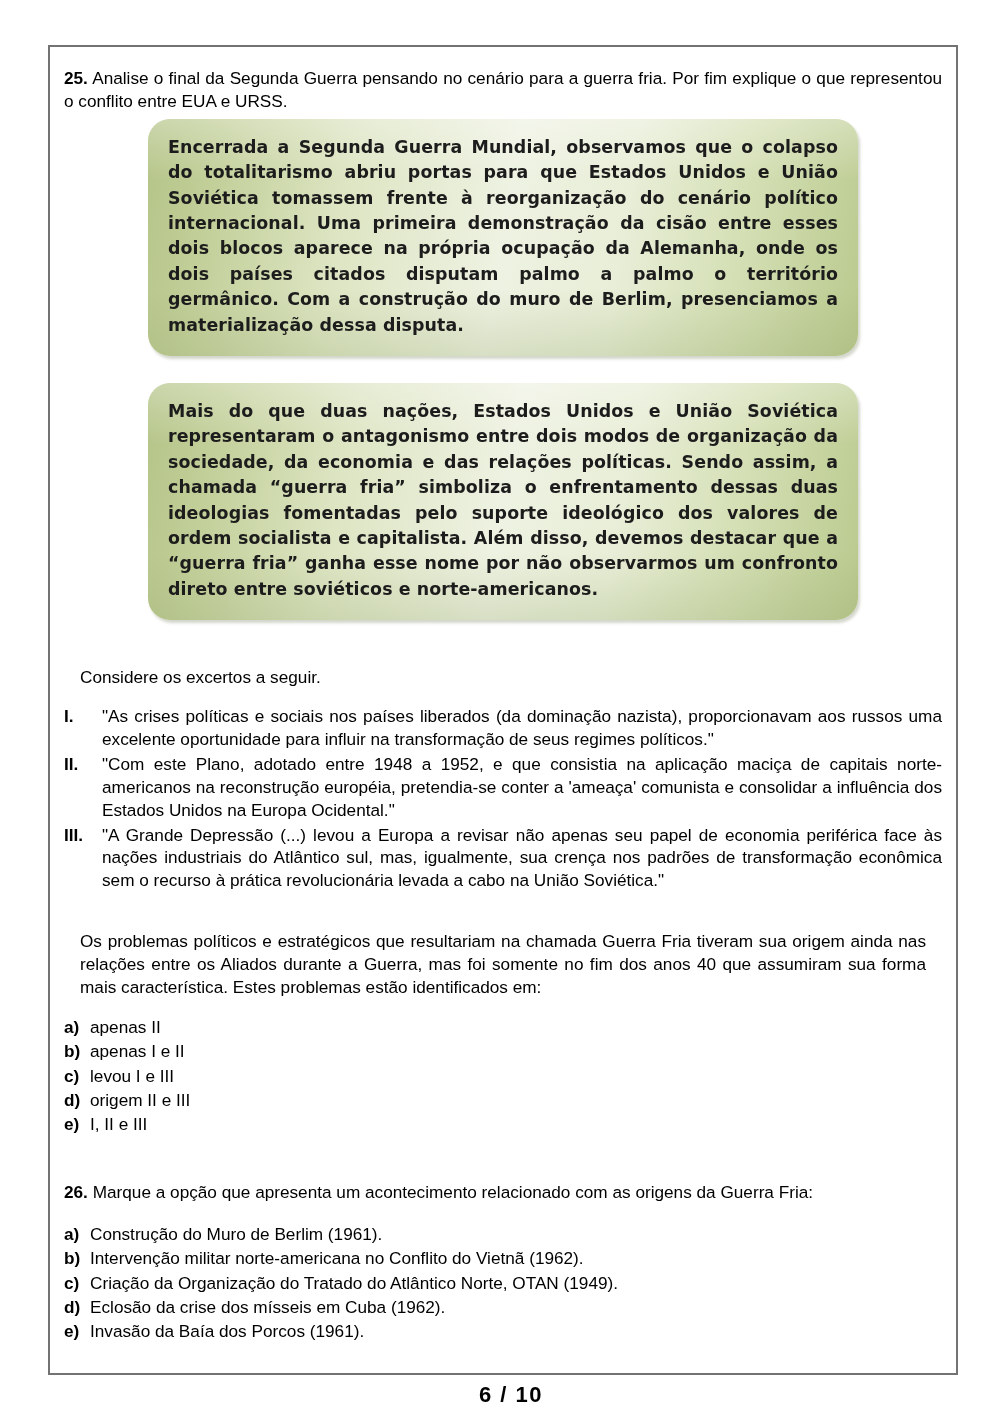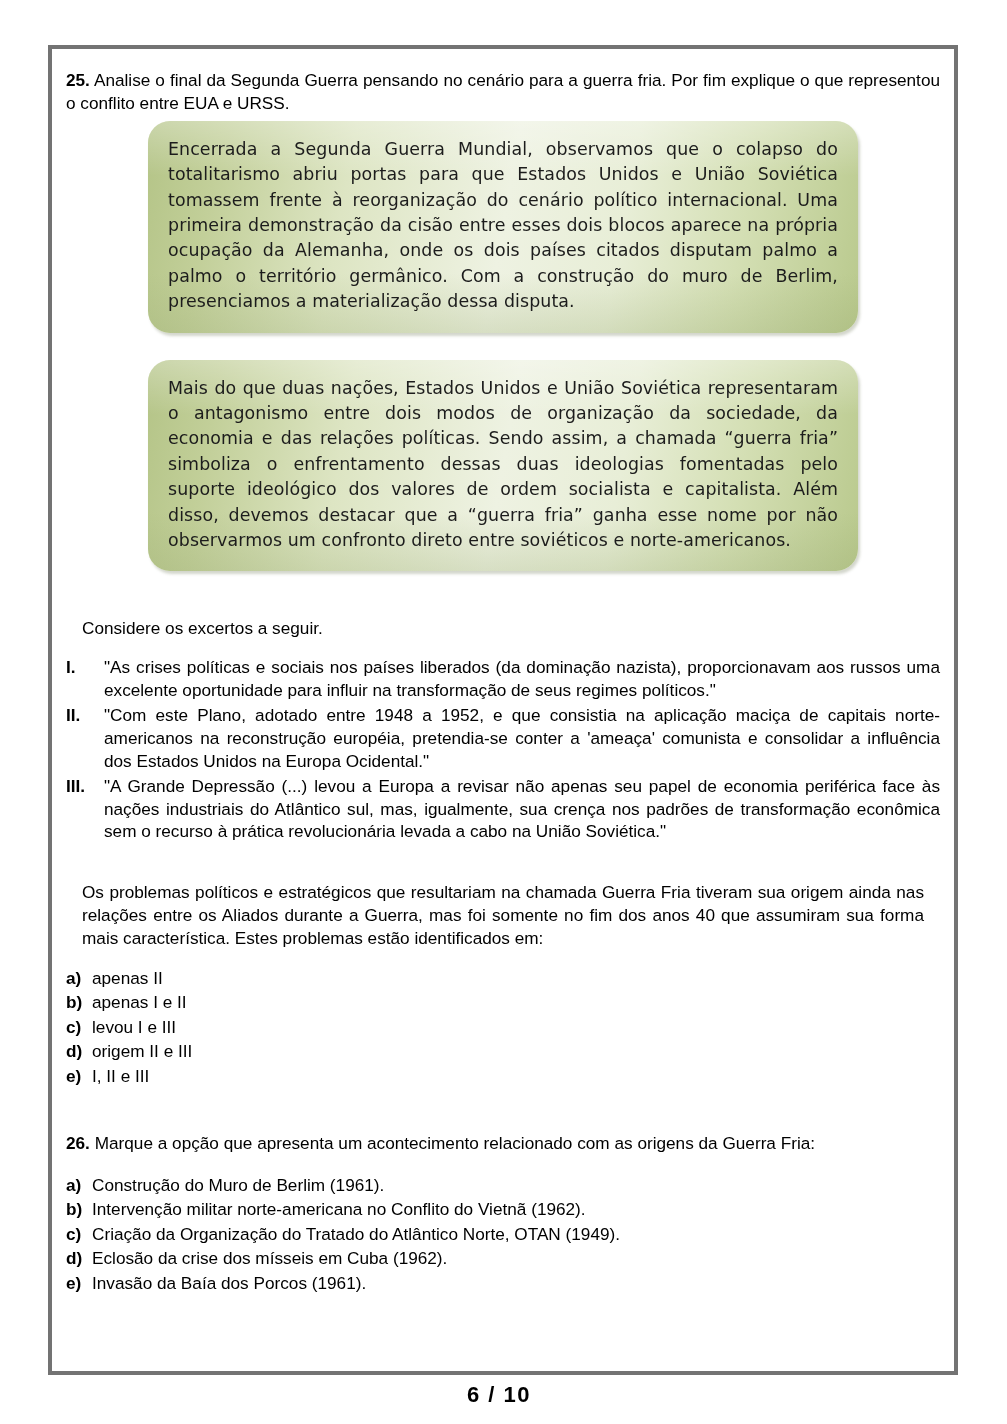--- a/index.html
+++ b/index.html
@@ -17,21 +17,21 @@
     overflow: hidden;
   }
 
   
   .page-frame {
     position: absolute;
     left: 48px;
     top: 45px;
     width: 910px;
     height: 1330px;
-    border: 4px solid #737373;
+    border: 2px solid #737373;
     box-sizing: border-box;
     background: #ffffff;
   }
 
   .page-inner {
     position: absolute;
     left: 0;
     top: 0;
     right: 0;
     bottom: 0;
@@ -91,20 +91,21 @@
   }
   .callout-text {
     position: relative;
     z-index: 2;
     font-family: "DejaVu Sans", sans-serif;
     font-size: 17.4px;
     line-height: 1.46;
     text-align: justify;
     color: #1c1c1c;
     letter-spacing: 0.1px;
+    font-weight: bold;
   }
   .callout-gap { height: 27px; }
   .after-callout-gap { height: 30px; }
 
   
   .roman-list {
     margin: 16px 0 0 0;
   }
   .roman-item {
     display: flex;
@@ -143,21 +144,21 @@
     flex: 1 1 auto;
   }
 
   .spacer-lg { height: 44px; }
   .spacer-md { height: 20px; }
   .spacer-sm { height: 12px; }
 
   
   .footer {
     position: absolute;
-    left: 44px;
+    left: 56px;
     top: 1382px;
     width: 910px;
     text-align: center;
     font-size: 22px;
     font-weight: bold;
     letter-spacing: 1.5px;
     font-family: "Liberation Sans", sans-serif;
   }
 </style>
 </head>

